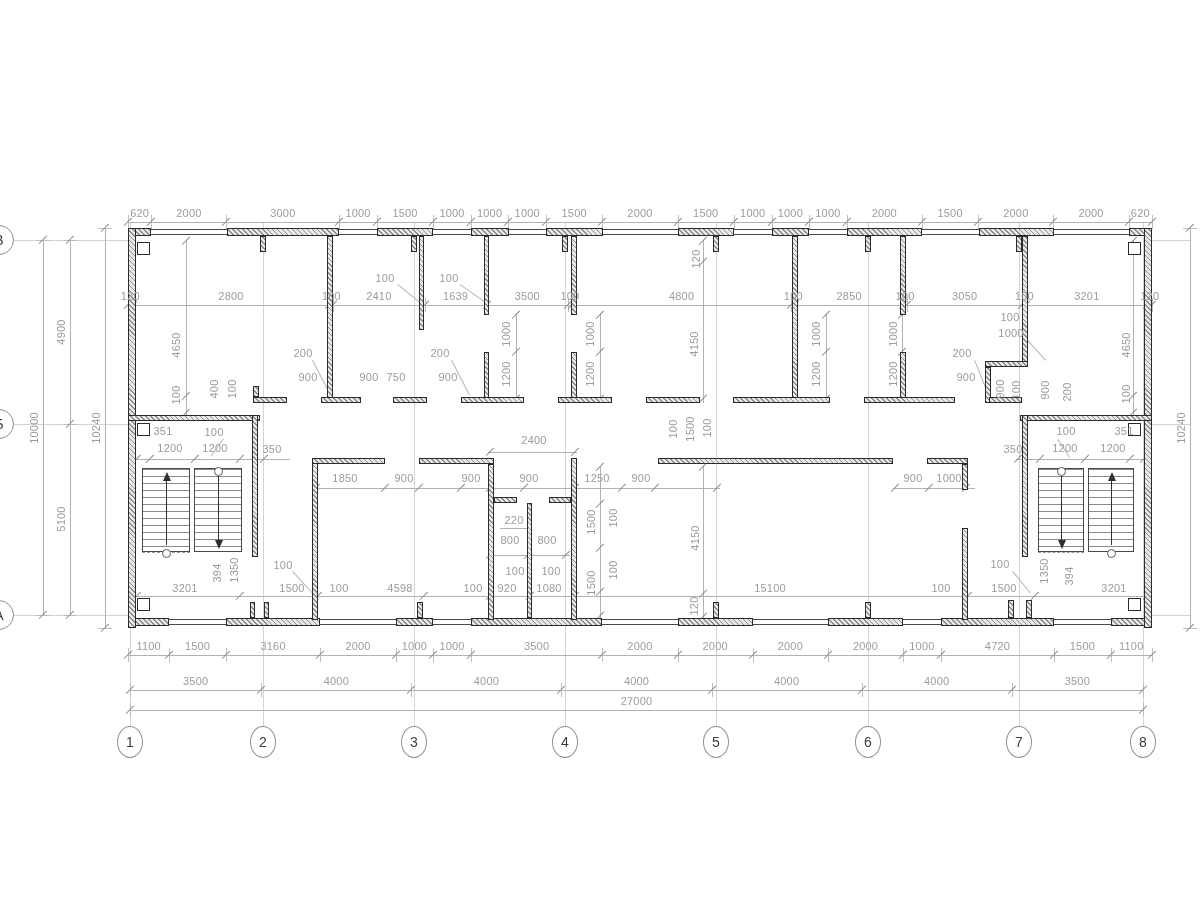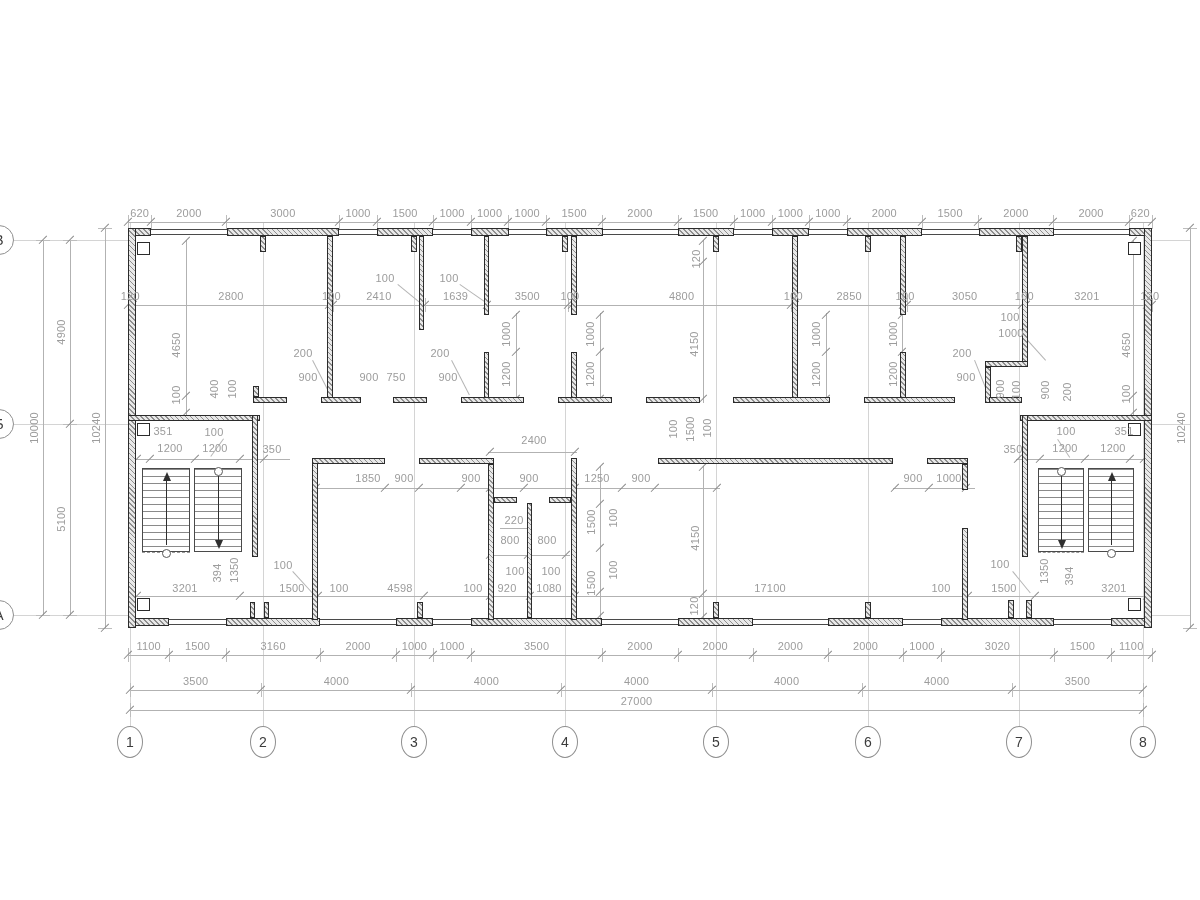--- a/index.html
+++ b/index.html
@@ -195,21 +195,21 @@
     <div class="ext" style="left: 827.926px; top: 648px; width: 1px; height: 14px;"></div>
     <div class="dimtext" style="left: 790.336px; top: 646px;">2000</div>
     <div class="tick" style="left: 903.106px; top: 655px;"></div>
     <div class="ext" style="left: 903.106px; top: 648px; width: 1px; height: 14px;"></div>
     <div class="dimtext" style="left: 865.516px; top: 646px;">2000</div>
     <div class="tick" style="left: 940.696px; top: 655px;"></div>
     <div class="ext" style="left: 940.696px; top: 648px; width: 1px; height: 14px;"></div>
     <div class="dimtext" style="left: 921.901px; top: 646px;">1000</div>
     <div class="tick" style="left: 1054.22px; top: 655px;"></div>
     <div class="ext" style="left: 1054.22px; top: 648px; width: 1px; height: 14px;"></div>
-    <div class="dimtext" style="left: 997.457px; top: 646px;">3020</div>
+    <div class="dimtext" style="left: 997.457px; top: 646px;">4720</div>
     <div class="tick" style="left: 1110.6px; top: 655px;"></div>
     <div class="ext" style="left: 1110.6px; top: 648px; width: 1px; height: 14px;"></div>
     <div class="dimtext" style="left: 1082.41px; top: 646px;">1500</div>
     <div class="tick" style="left: 1151.95px; top: 655px;"></div>
     <div class="ext" style="left: 1151.95px; top: 648px; width: 1px; height: 14px;"></div>
     <div class="dimtext" style="left: 1131.28px; top: 646px;">1100</div>
     <div class="dimline" style="left: 130px; top: 690px; width: 1013.04px; height: 1px;"></div>
     <div class="tick" style="left: 130px; top: 690px;"></div>
     <div class="ext" style="left: 130px; top: 683px; width: 1px; height: 14px;"></div>
     <div class="tick" style="left: 261.32px; top: 690px;"></div>
@@ -504,21 +504,21 @@
     <div class="dimtext rot" style="left: 1126px; top: 345px;">4650</div>
     <div class="dimtext rot" style="left: 1126px; top: 394px;">100</div>
     <div class="dimtext" style="left: 385px; top: 278px;">100</div>
     <div class="dimtext" style="left: 449px; top: 278px;">100</div>
     <div class="dimtext" style="left: 163px; top: 431px;">351</div>
     <div class="dimtext" style="left: 214px; top: 432px;">100</div>
     <div class="dimtext" style="left: 170px; top: 448px;">1200</div>
     <div class="dimtext" style="left: 215px; top: 448px;">1200</div>
     <div class="dimtext" style="left: 272px; top: 449px;">350</div>
     <div class="dimtext" style="left: 534px; top: 440px;">2400</div>
-    <div class="dimtext" style="left: 368px; top: 478px;">1850</div>
+    <div class="dimtext" style="left: 345px; top: 478px;">1850</div>
     <div class="dimtext" style="left: 404px; top: 478px;">900</div>
     <div class="dimtext" style="left: 471px; top: 478px;">900</div>
     <div class="dimtext" style="left: 529px; top: 478px;">900</div>
     <div class="dimtext" style="left: 597px; top: 478px;">1250</div>
     <div class="dimtext" style="left: 641px; top: 478px;">900</div>
     <div class="dimtext" style="left: 913px; top: 478px;">900</div>
     <div class="dimtext" style="left: 949px; top: 478px;">1000</div>
     <div class="dimtext" style="left: 1013px; top: 449px;">350</div>
     <div class="dimtext" style="left: 1065px; top: 448px;">1200</div>
     <div class="dimtext" style="left: 1113px; top: 448px;">1200</div>
@@ -541,21 +541,21 @@
     <div class="dimtext" style="left: 185px; top: 588px;">3201</div>
     <div class="dimtext rot" style="left: 217px; top: 573px;">394</div>
     <div class="dimtext rot" style="left: 234px; top: 570px;">1350</div>
     <div class="dimtext" style="left: 283px; top: 565px;">100</div>
     <div class="dimtext" style="left: 292px; top: 588px;">1500</div>
     <div class="dimtext" style="left: 339px; top: 588px;">100</div>
     <div class="dimtext" style="left: 400px; top: 588px;">4598</div>
     <div class="dimtext" style="left: 473px; top: 588px;">100</div>
     <div class="dimtext" style="left: 507px; top: 588px;">920</div>
     <div class="dimtext" style="left: 549px; top: 588px;">1080</div>
-    <div class="dimtext" style="left: 770px; top: 588px;">17100</div>
+    <div class="dimtext" style="left: 770px; top: 588px;">15100</div>
     <div class="dimtext" style="left: 941px; top: 588px;">100</div>
     <div class="dimtext" style="left: 1000px; top: 564px;">100</div>
     <div class="dimtext" style="left: 1004px; top: 588px;">1500</div>
     <div class="dimtext rot" style="left: 1044px; top: 571px;">1350</div>
     <div class="dimtext rot" style="left: 1069px; top: 576px;">394</div>
     <div class="dimtext" style="left: 1114px; top: 588px;">3201</div>
     <div class="bubble" style="left: 117px; top: 726px; width: 26px; height: 32px;">1</div>
     <div class="bubble" style="left: 250px; top: 726px; width: 26px; height: 32px;">2</div>
     <div class="bubble" style="left: 401px; top: 726px; width: 26px; height: 32px;">3</div>
     <div class="bubble" style="left: 552px; top: 726px; width: 26px; height: 32px;">4</div>

